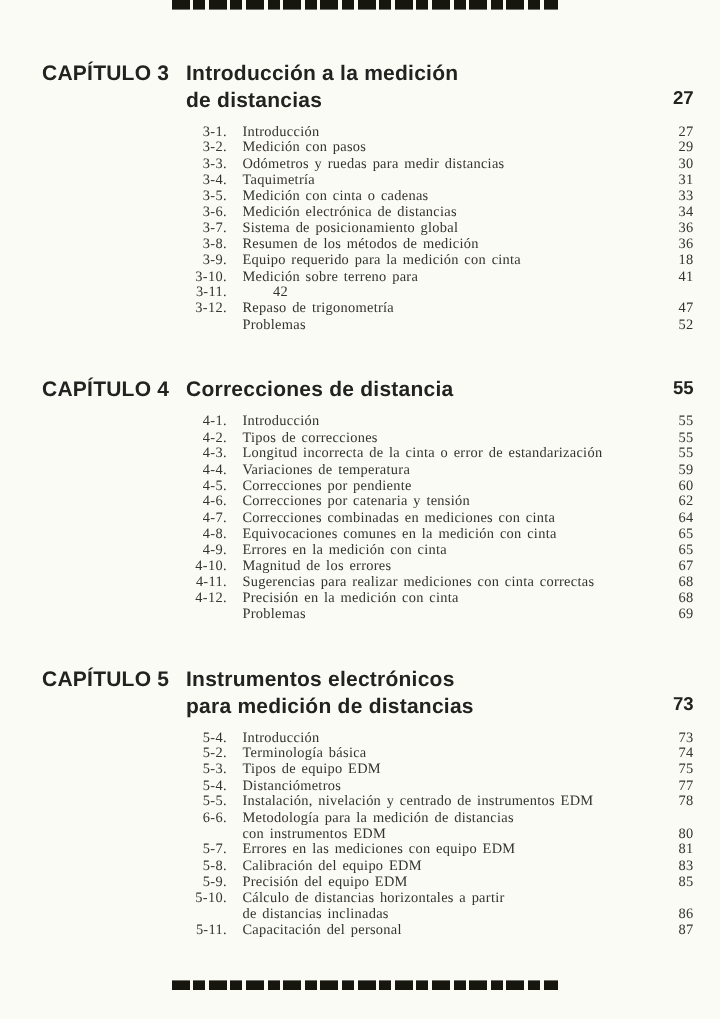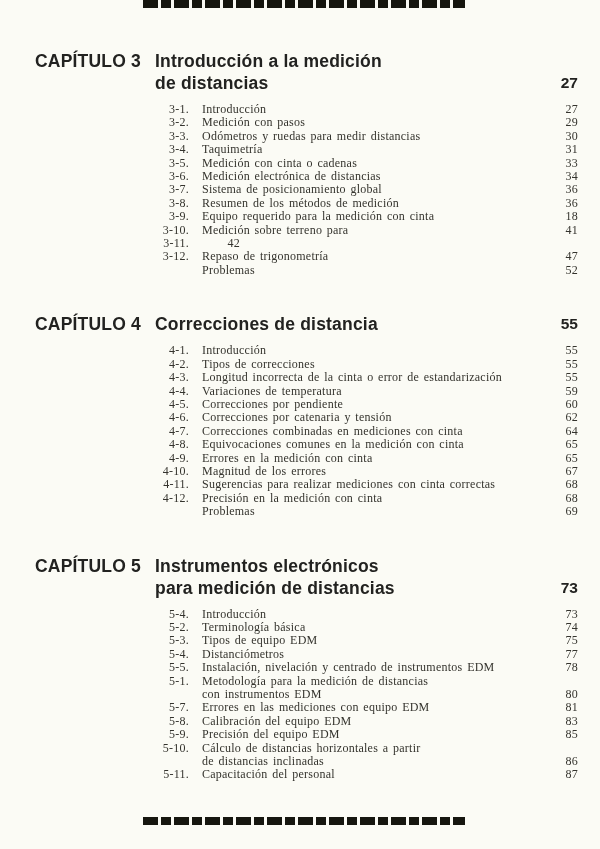--- a/index.html
+++ b/index.html
@@ -305,21 +305,21 @@
     <span class="e-page">77</span>
   </div>
 
   <div class="entry">
     <span class="e-num">5-5.</span>
     <span class="e-title">Instalación, nivelación y centrado de instrumentos EDM</span>
     <span class="e-page">78</span>
   </div>
 
   <div class="entry">
-    <span class="e-num">5-1.</span>
+    <span class="e-num">6-6.</span>
     <span class="e-title">Metodología para la medición de distancias
 con instrumentos EDM</span>
     <span class="e-page">80</span>
   </div>
 
   <div class="entry">
     <span class="e-num">5-7.</span>
     <span class="e-title">Errores en las mediciones con equipo EDM</span>
     <span class="e-page">81</span>
   </div>

